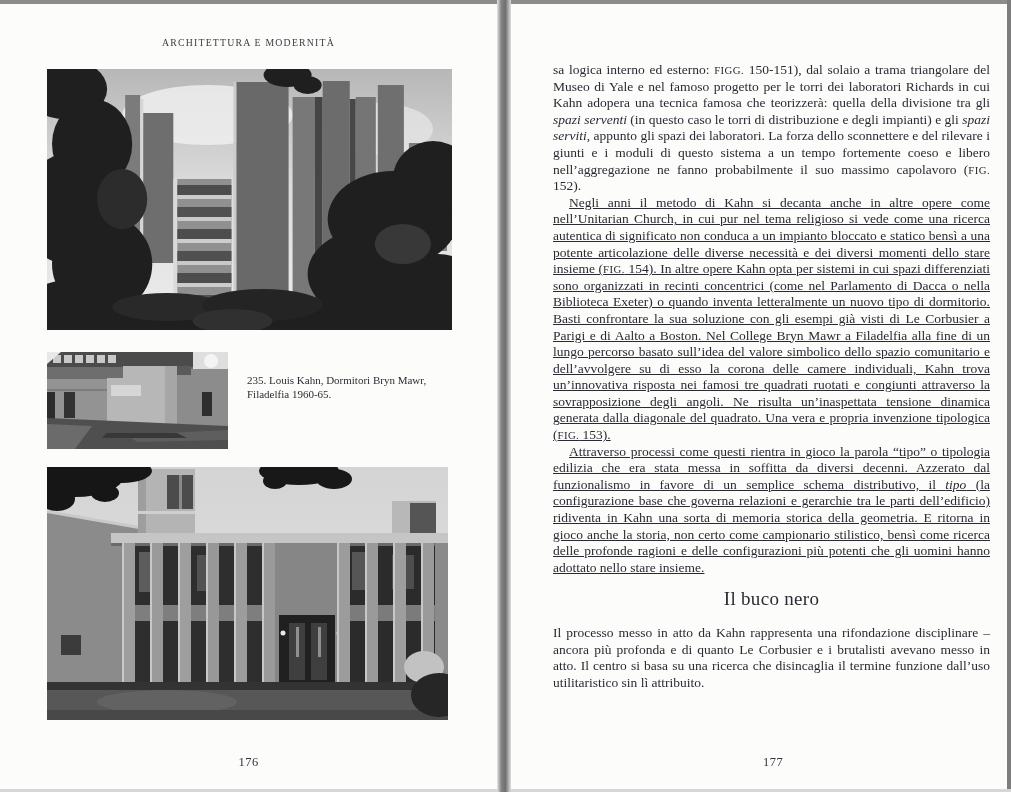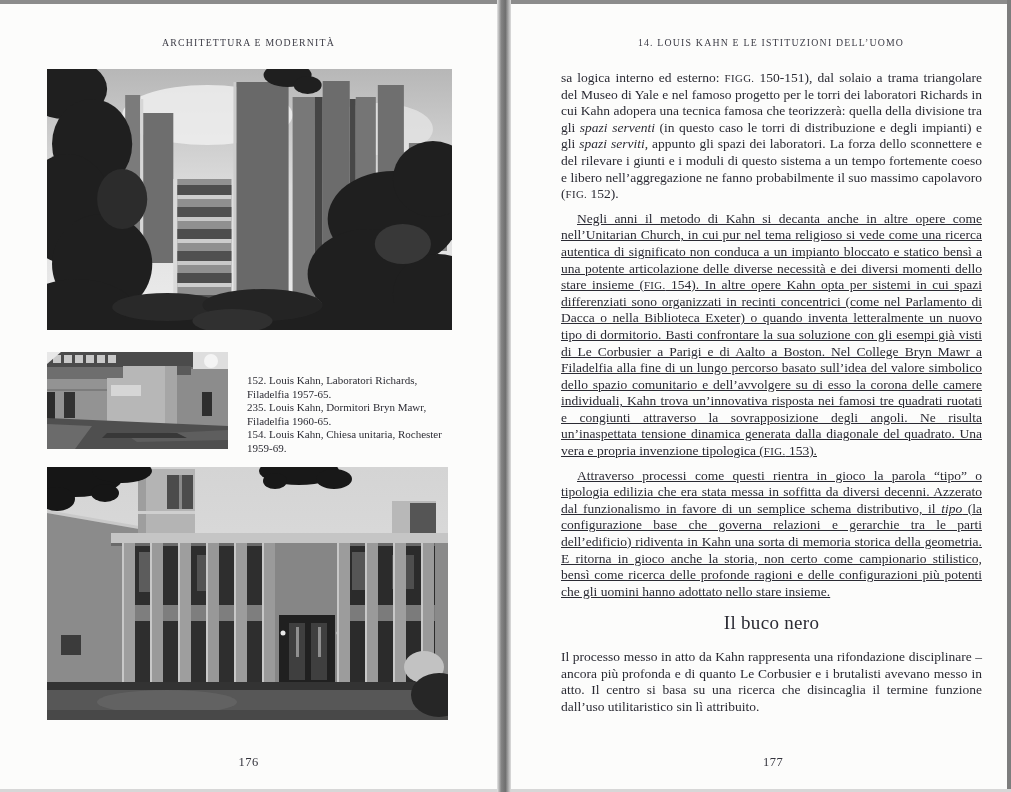--- a/index.html
+++ b/index.html
@@ -26,21 +26,21 @@
   figure{margin:0;padding:0;position:absolute;}
   .photo-1{left:47px;top:69px;width:405px;height:261px;}
   .photo-2{left:47px;top:352px;width:181px;height:97px;}
   .photo-3{left:47px;top:467px;width:401px;height:253px;}
   figure svg{display:block;}
   .captions{position:absolute;left:247px;top:374px;width:204px;font-size:11px;line-height:13.6px;color:#2c2c34;}
   .captions p{margin:0;text-align:left;}
   
   .body-text{position:absolute;left:42px;top:62px;width:437px;font-size:13.5px;line-height:16.6px;
              text-align:justify;color:#2a2a33;}
-  .body-text p{margin:8px;}
+  .body-text p{margin:0;}
   .body-text p.indent{text-indent:16px;text-decoration:underline;}
   .body-text .sc{font-size:0.8em;letter-spacing:0.4px;}
   .section-head{margin:15px 0 17px 0;font-size:19px;font-weight:normal;text-align:center;
                 color:#2a2a33;letter-spacing:0.3px;}
 </style>
 </head>
 <body>
 
 <div class="screen">
 
@@ -150,23 +150,21 @@
         <g>
           <polygon points="0,66 181,74 181,97 0,97" fill="#4f4f4f"></polygon>
           <polygon points="0,72 45,74 28,97 0,97" fill="#6b6b6b"></polygon>
           <polygon points="80,83 181,78 181,88 90,90" fill="#5e5e5e"></polygon>
           <polygon points="60,81 130,81 140,86 55,86" fill="#383838"></polygon>
         </g>
       </svg>
     </figure>
 
     <div class="captions">
-      <p>152. Louis Kahn, Laboratori Richards, Filadelfia 1957-65.</p>
       <p>235. Louis Kahn, Dormitori Bryn Mawr, Filadelfia 1960-65.</p>
-      <p>154. Louis Kahn, Chiesa unitaria, Rochester 1959-69.</p>
     </div>
 
     <figure class="photo-3">
       <svg viewBox="0 0 401 253" width="401" height="253" preserveAspectRatio="none" role="img">
         <defs>
           <linearGradient id="p3sky" x1="0" y1="0" x2="0" y2="1">
             <stop offset="0" stop-color="#d4d4d4"></stop>
               <stop offset="1" stop-color="#e4e4e4"></stop>
           </linearGradient>
         </defs>
@@ -254,21 +252,20 @@
           </g>
         </g>
       </svg>
     </figure>
 
     <div class="folio">176</div>
   </section>
 
   <section class="page right">
 
-    <header class="running-head">14. LOUIS KAHN E LE ISTITUZIONI DELL’UOMO</header>
 
     <div class="body-text">
       <p class="para">sa logica interno ed esterno: <span class="sc">FIGG.</span> 150-151), dal solaio a trama triangolare del Museo di Yale e nel famoso progetto per le torri dei laboratori Richards in cui Kahn adopera una tecnica famosa che teorizzerà: quella della divisione tra gli <i>spazi serventi</i> (in questo caso le torri di distribuzione e degli impianti) e gli <i>spazi serviti</i>, appunto gli spazi dei laboratori. La forza dello sconnettere e del rilevare i giunti e i moduli di questo sistema a un tempo fortemente coeso e libero nell’aggregazione ne fanno probabilmente il suo massimo capolavoro (<span class="sc">FIG.</span> 152).</p>
       <p class="para indent">Negli anni il metodo di Kahn si decanta anche in altre opere come nell’Unitarian Church, in cui pur nel tema religioso si vede come una ricerca autentica di significato non conduca a un impianto bloccato e statico bensì a una potente articolazione delle diverse necessità e dei diversi momenti dello stare insieme (<span class="sc">FIG.</span> 154). In altre opere Kahn opta per sistemi in cui spazi differenziati sono organizzati in recinti concentrici (come nel Parlamento di Dacca o nella Biblioteca Exeter) o quando inventa letteralmente un nuovo tipo di dormitorio. Basti confrontare la sua soluzione con gli esempi già visti di Le Corbusier a Parigi e di Aalto a Boston. Nel College Bryn Mawr a Filadelfia alla fine di un lungo percorso basato sull’idea del valore simbolico dello spazio comunitario e dell’avvolgere su di esso la corona delle camere individuali, Kahn trova un’innovativa risposta nei famosi tre quadrati ruotati e congiunti attraverso la sovrapposizione degli angoli. Ne risulta un’inaspettata tensione dinamica generata dalla diagonale del quadrato. Una vera e propria invenzione tipologica (<span class="sc">FIG.</span> 153).</p>
       <p class="para indent">Attraverso processi come questi rientra in gioco la parola “tipo” o tipologia edilizia che era stata messa in soffitta da diversi decenni. Azzerato dal funzionalismo in favore di un semplice schema distributivo, il <i>tipo</i> (la configurazione base che governa relazioni e gerarchie tra le parti dell’edificio) ridiventa in Kahn una sorta di memoria storica della geometria. E ritorna in gioco anche la storia, non certo come campionario stilistico, bensì come ricerca delle profonde ragioni e delle configurazioni più potenti che gli uomini hanno adottato nello stare insieme.</p>
       <h2 class="section-head">Il buco nero</h2>
       <p class="para">Il processo messo in atto da Kahn rappresenta una rifondazione disciplinare – ancora più profonda e di quanto Le Corbusier e i brutalisti avevano messo in atto. Il centro si basa su una ricerca che disincaglia il termine funzione dall’uso utilitaristico sin lì attribuito.</p>
     </div>
 
     <div class="folio">177</div>

